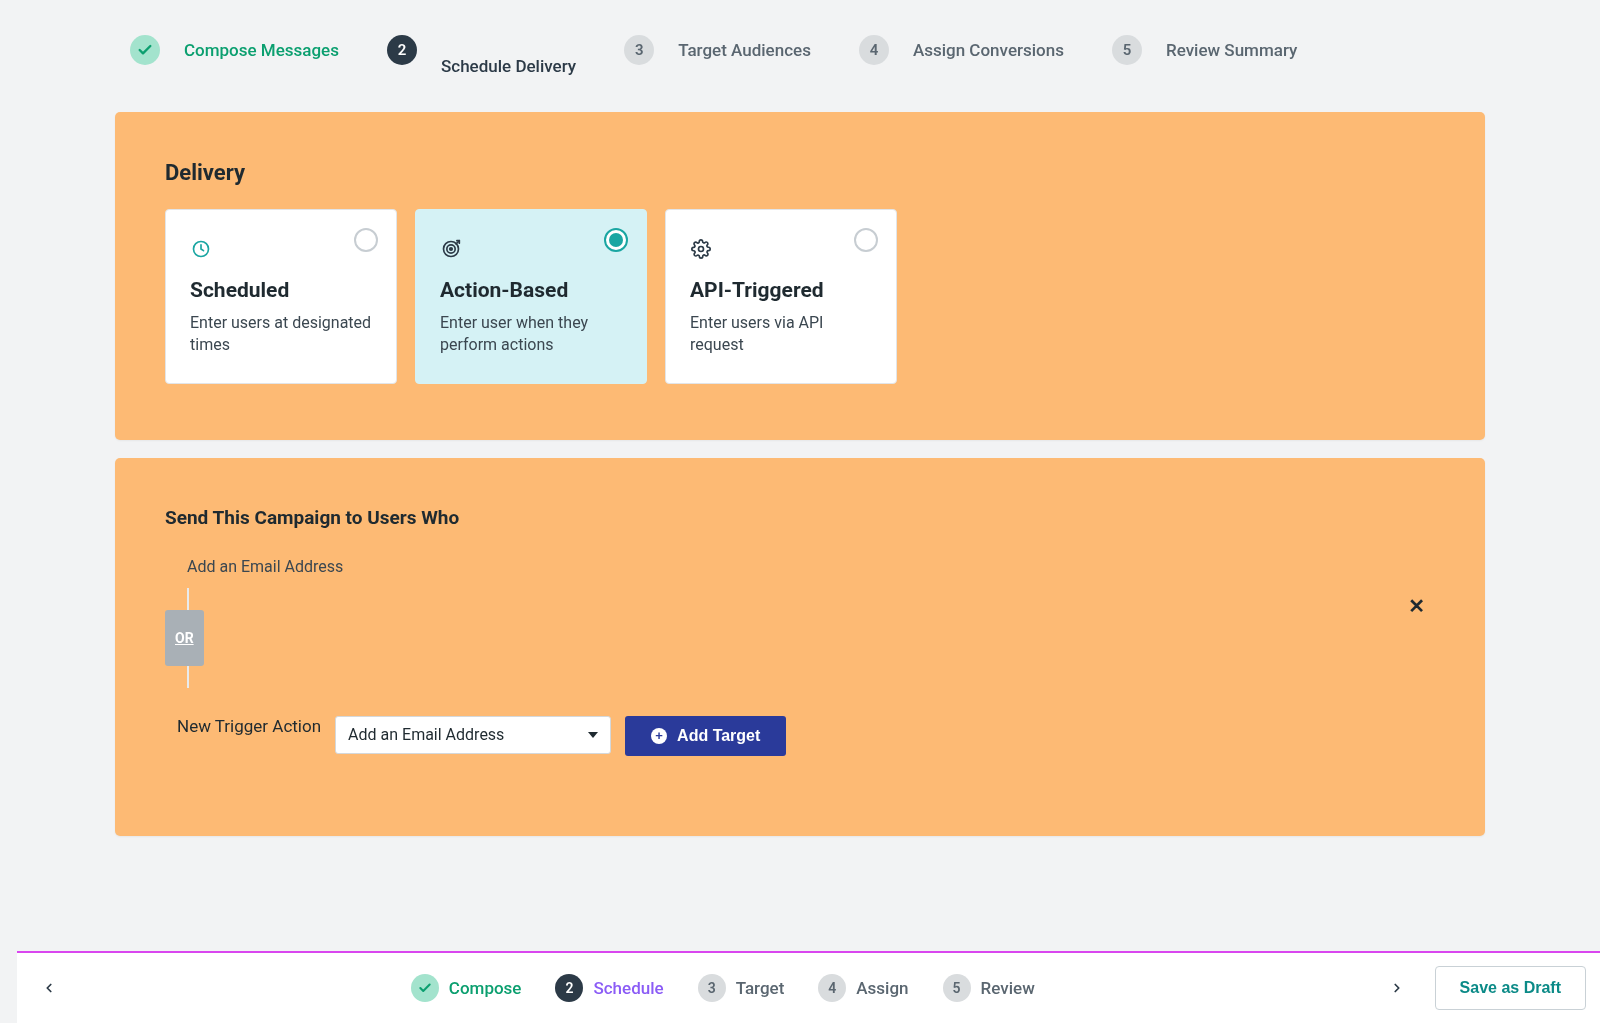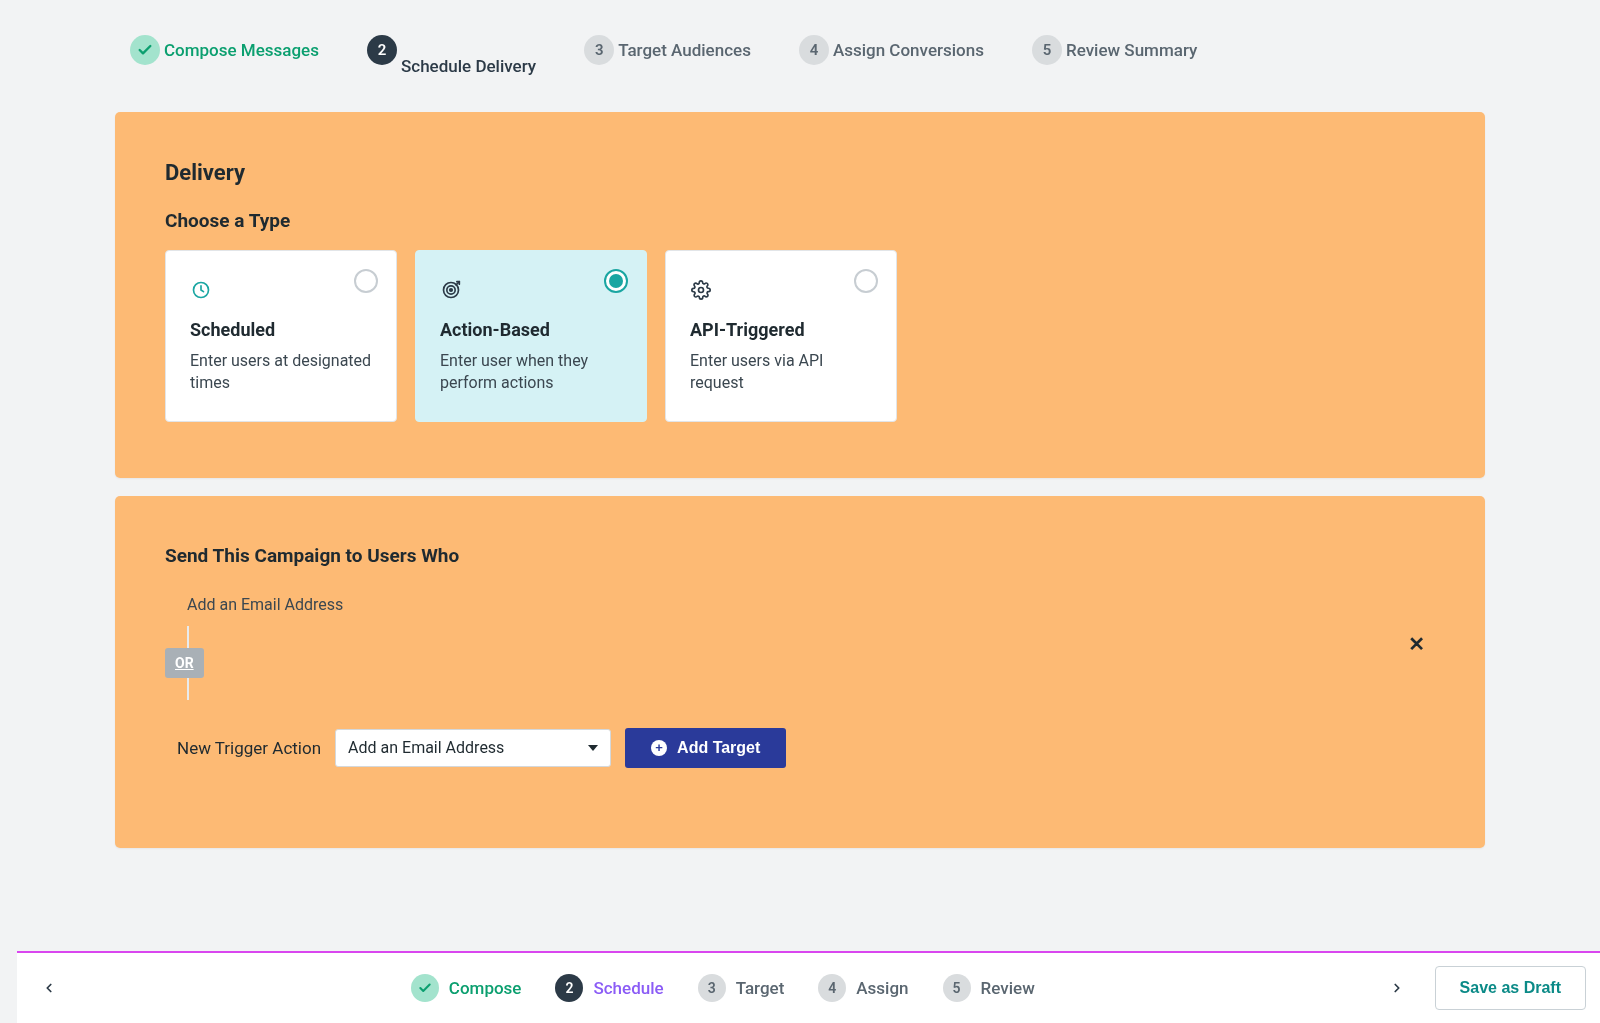--- a/index.html
+++ b/index.html
@@ -21,21 +21,21 @@
   
   .stepper {
     display: flex;
     align-items: center;
     gap: 48px;
     padding: 24px 130px 18px 130px;
   }
   .step {
     display: flex;
     align-items: center;
-    gap: 4px;
+    gap: 24px;
     cursor: pointer;
     text-align: right;
   }
   .step-circle {
     width: 30px;
     height: 30px;
     border-radius: 50%;
     display: flex;
     align-items: center;
     justify-content: center;
@@ -126,21 +126,21 @@
   }
   .type-icon {
     margin-bottom: 18px;
     width: 22px;
     height: 22px;
     display: flex;
     align-items: center;
     justify-content: center;
   }
   .type-title {
-    font-size: 18px;
+    font-size: 21px;
     font-weight: 700;
     margin-bottom: 10px;
   }
   .type-desc {
     font-size: 16px;
     line-height: 1.4;
     color: #3b4750;
   }
 
   
@@ -172,39 +172,39 @@
     width: 2px;
     background: #e8ebed;
   }
   .or-badge {
     position: relative;
     display: inline-block;
     background: #a9b0b6;
     color: #ffffff;
     font-size: 14px;
     font-weight:700;
-    padding: 7px 10px;
+    padding: 20px 10px;
     border-radius: 3px;
     margin-left: 0;
     margin-top: 22px;
     margin-bottom: 22px;
     text-decoration: underline;
   }
   .close-x {
     position:absolute;
     right: 10px;
     top: 6px;
     font-size: 20px;
     font-weight: 700;
     cursor: pointer;
     color: #1f2a30;
   }
   .new-trigger-row {
     display:flex;
-    align-items:center;
+    align-items:flex-start;
     gap: 14px;
     padding-left: 12px;
     margin-top: 28px;
   }
   .new-trigger-row .lbl {
     font-size:17px;
     color:#1f2a30;
   }
   .select {
     position: relative;
@@ -330,21 +330,20 @@
       <span class="step-label pending">Assign Conversions</span>
     </div>
     <div class="step">
       <div class="step-circle pending">5</div>
       <span class="step-label pending">Review Summary</span>
     </div>
   </div>
 
   <div class="card">
     <h1>Delivery</h1>
-    <h2>Choose a Type</h2>
     <div class="type-row">
 
       <div class="type-card">
         <div class="type-radio"></div>
         <div class="type-icon">
           <svg width="20" height="20" viewBox="0 0 24 24" fill="none" stroke="#1aa6a2" stroke-width="2">
               <circle cx="12" cy="12" r="9"></circle>
               <polyline points="12 7 12 12 15 14" stroke-linecap="round"></polyline>
             </svg>
         </div>

